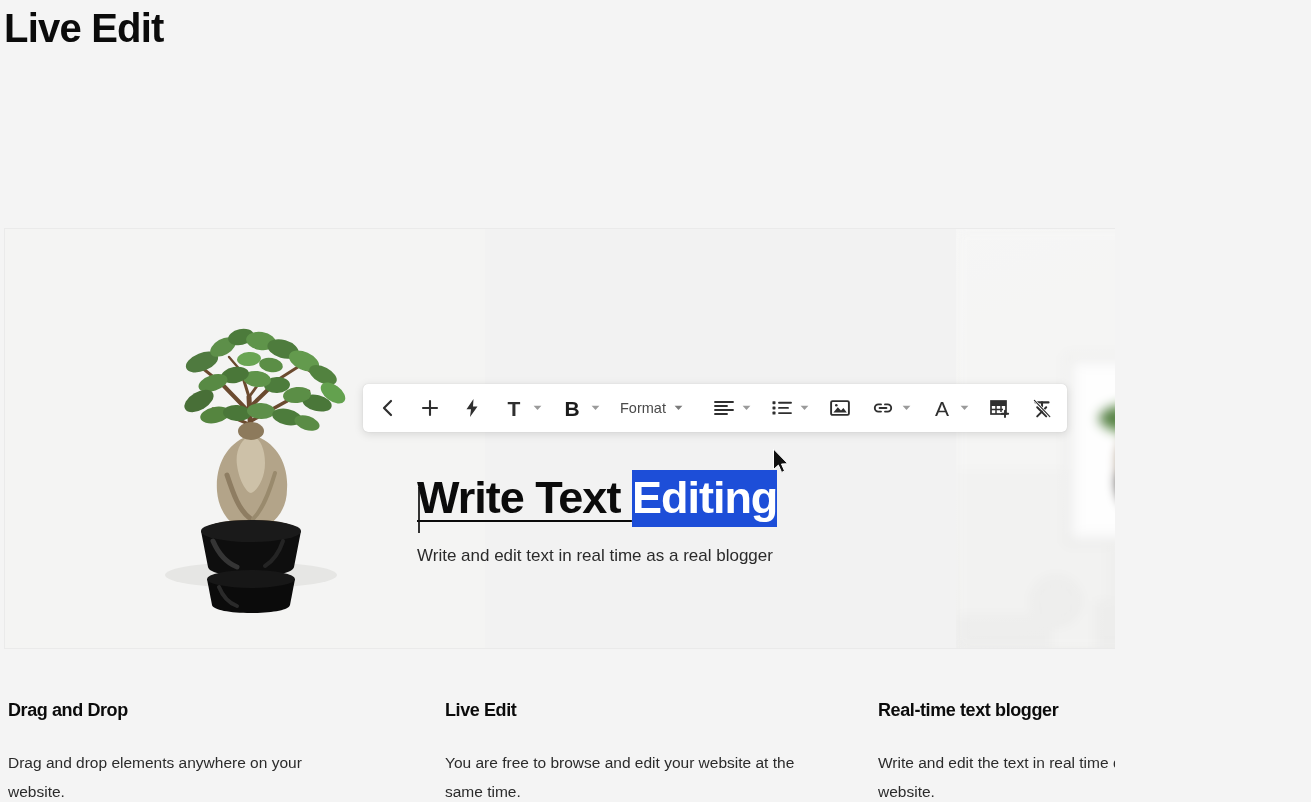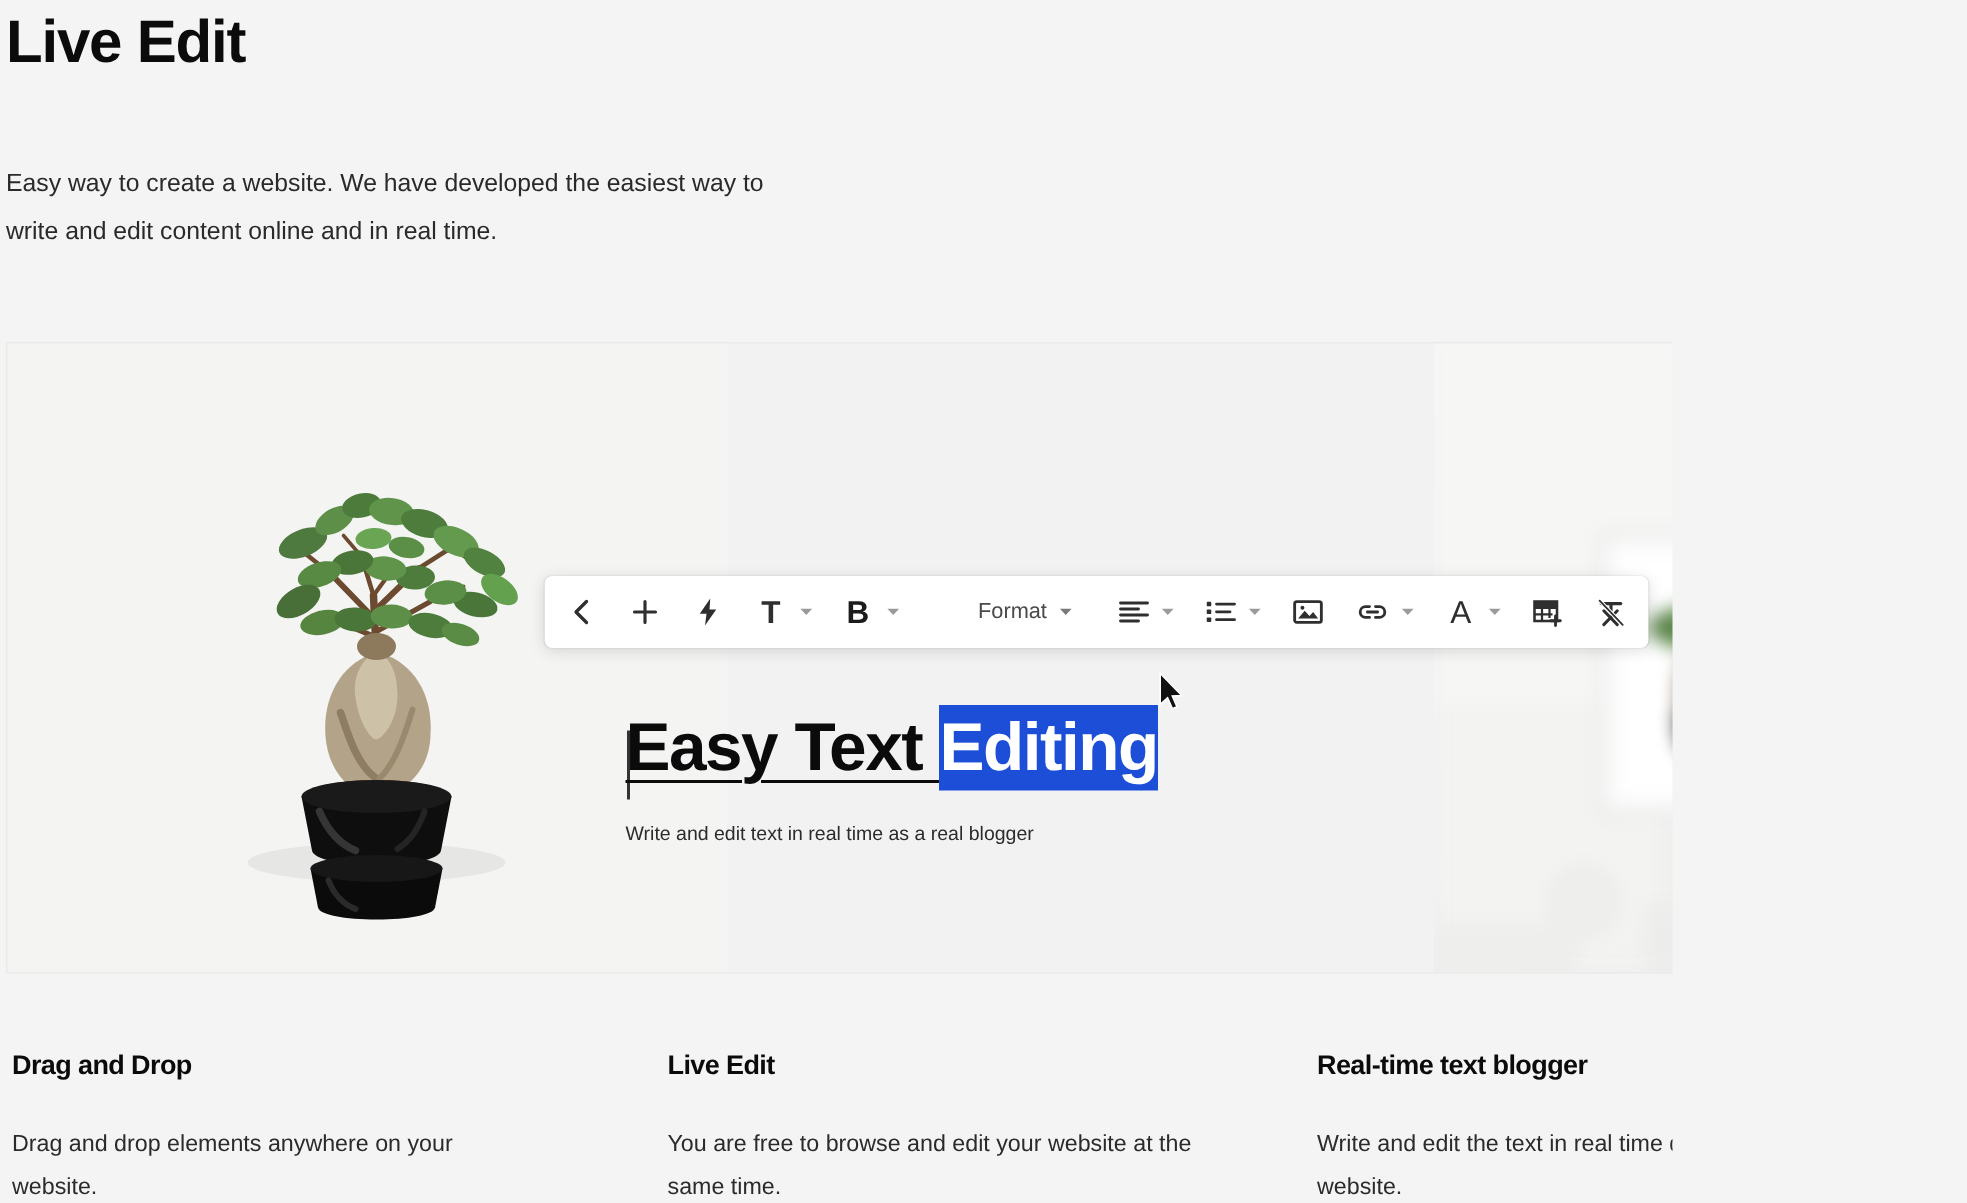--- a/index.html
+++ b/index.html
@@ -130,21 +130,20 @@
   }
   .tb-caret svg { display: block; }
 
   .tb-gap { width: 12px; height: 1px; }
 
   .tb-label {
     font-size: 14.5px;
     color: #4a4a4a;
     font-family: "Liberation Sans", sans-serif;
     white-space: nowrap;
-    margin-left: 32px;
   }
 
   .tb-glyph-T {
     font-size: 21px;
     font-weight: 600;
     line-height: 1;
     font-family: "Liberation Sans", sans-serif;
     color: #2f2f2f;
   }
   .tb-glyph-B {
@@ -188,21 +187,21 @@
 
   .hl-selected {
     color: #ffffff;
     background: #1d4ed8;
     padding: 2px 0 4px 0;
     box-decoration-break: clone;
   }
 
   .hero-sub {
     margin-top: 19px;
-    font-size: 13px;
+    font-size: 17px;
     line-height: 26px;
     color: #2b2b2b;
     white-space: nowrap;
   }
 
   
   .text-caret {
     position: absolute;
     left: 417px;
     top: 484px;
@@ -262,21 +261,20 @@
     max-width: 350px;
   }
 </style>
 </head>
 <body>
 
 <div class="page">
 
   <div class="intro">
     <h1 class="page-title">Live Edit</h1>
-    <p class="intro-copy">Easy way to create a website. We have developed the easiest way to write and edit content online and in real time.</p>
   </div>
 
   <div class="hero">
 
     <div class="hero-photo-left">
       <svg class="bonsai" width="300" height="340" viewBox="0 0 300 340">
 
         <ellipse cx="150" cy="296" rx="86" ry="13" fill="#e6e6e4"></ellipse>
 
         <g stroke="#6b4a2f" stroke-linecap="round" fill="none">
@@ -358,21 +356,21 @@
         <rect x="140" y="372" width="52" height="49" fill="#ededec"></rect>
         <circle cx="100" cy="372" r="22" fill="#eeeeed" stroke="#e2e2e1" stroke-width="2"></circle>
         <rect x="0" y="386" width="96" height="35" fill="#eeeeed"></rect>
       </svg>
     </div>
 
     <div class="text-caret" style="left:413px; top:258px;"></div>
   </div>
 
   <div class="hero-text">
-    <div class="hero-headline"><span class="hl-plain">Easy Text </span><span class="hl-selected">Editing</span></div>
+    <div class="hero-headline"><span class="hl-plain">Write Text </span><span class="hl-selected">Editing</span></div>
     <div class="hero-sub">Write and edit text in real time as a real blogger</div>
   </div>
 
   <div class="rte-toolbar">
 
     <div class="tb-btn">
       <svg width="16" height="18" viewBox="0 0 16 18">
         <path d="M11 2 L4 9 L11 16" fill="none" stroke="#2f2f2f" stroke-width="2.2" stroke-linecap="round" stroke-linejoin="round"></path>
       </svg>
     </div>

